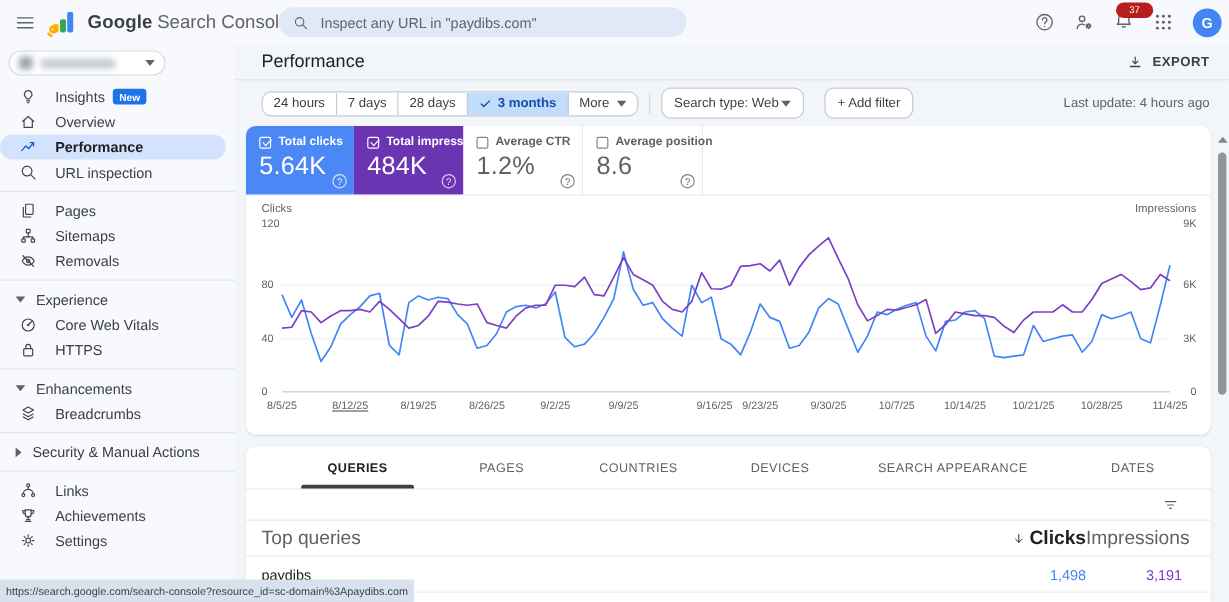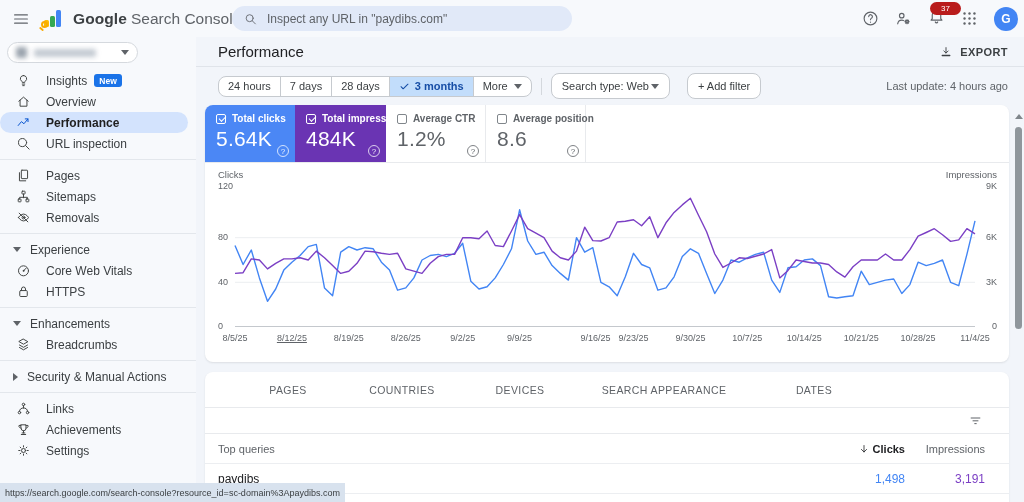--- a/index.html
+++ b/index.html
@@ -104,21 +104,21 @@
   
   .tabs-panel{top:335px;height:175px;overflow:hidden;}
   .tabs{display:flex;height:36px;border-bottom:1px solid #e8eaed;padding-left:28px;}
   .tab{display:flex;align-items:center;justify-content:center;font-size:10.5px;letter-spacing:.4px;color:#5f6368;font-weight:500;cursor:pointer;position:relative;}
   .tab.t0{width:130px;}.tab.t1{width:110px;}.tab.t2{width:118px;}.tab.t3{width:118px;}.tab.t4{width:170px;}.tab.t5{width:130px;}
   .tab.active{color:#202124;font-weight:700;}
   .tab.active::after{content:"";position:absolute;left:18px;right:18px;bottom:0;height:3px;background:#3c4043;border-radius:2px 2px 0 0;}
   .tbl-toolbar{height:26px;display:flex;align-items:center;justify-content:flex-end;padding-right:26px;border-bottom:1px solid #e8eaed;}
   .funnel{width:15px;height:15px;color:#5f6368;cursor:pointer;}
   .trow{display:flex;align-items:center;border-bottom:1px solid #eceef1;}
-  .thead{height:30px;font-size:11px;color:#5f6368;}
+  .thead{height:30px;font-size:16px;color:#5f6368;}
   .tdata{height:30px;font-size:12px;}
   .col-q{flex:1;padding-left:13px;}
   .col-c{width:112px;text-align:right;}
   .col-i{width:104px;text-align:right;padding-right:24px;}
   .thead .col-c{color:#202124;font-weight:700;display:flex;align-items:center;justify-content:flex-end;gap:3px;}
   .sort-ic{width:12px;height:12px;color:#202124;}
   .val-clicks{color:#4285f4;}
   .val-impr{color:#7b3fc4;}
   .rowblur .qblob{width:58px;height:8px;background:#b9bfc6;}
 
@@ -478,20 +478,21 @@
           <span style="left: 569.2px;">10/14/25</span>
           <span style="left: 626.2px;">10/21/25</span>
           <span style="left: 683.1px;">10/28/25</span>
           <span style="left: 740px;">11/4/25</span>
         </div>
     </div>
   </div>
 
   <div class="panel tabs-panel">
     <div class="tabs">
+      <span class="tab t0 active">QUERIES</span>
       <span class="tab t1">PAGES</span>
       <span class="tab t2">COUNTRIES</span>
       <span class="tab t3">DEVICES</span>
       <span class="tab t4">SEARCH APPEARANCE</span>
       <span class="tab t5">DATES</span>
     </div>
     <div class="tbl-toolbar">
       <span class="funnel" data-icon="funnel">
           <svg viewBox="0 0 24 24">
             <path d="M5 8h14M8 12.5h8M10.8 17h2.4"></path>

